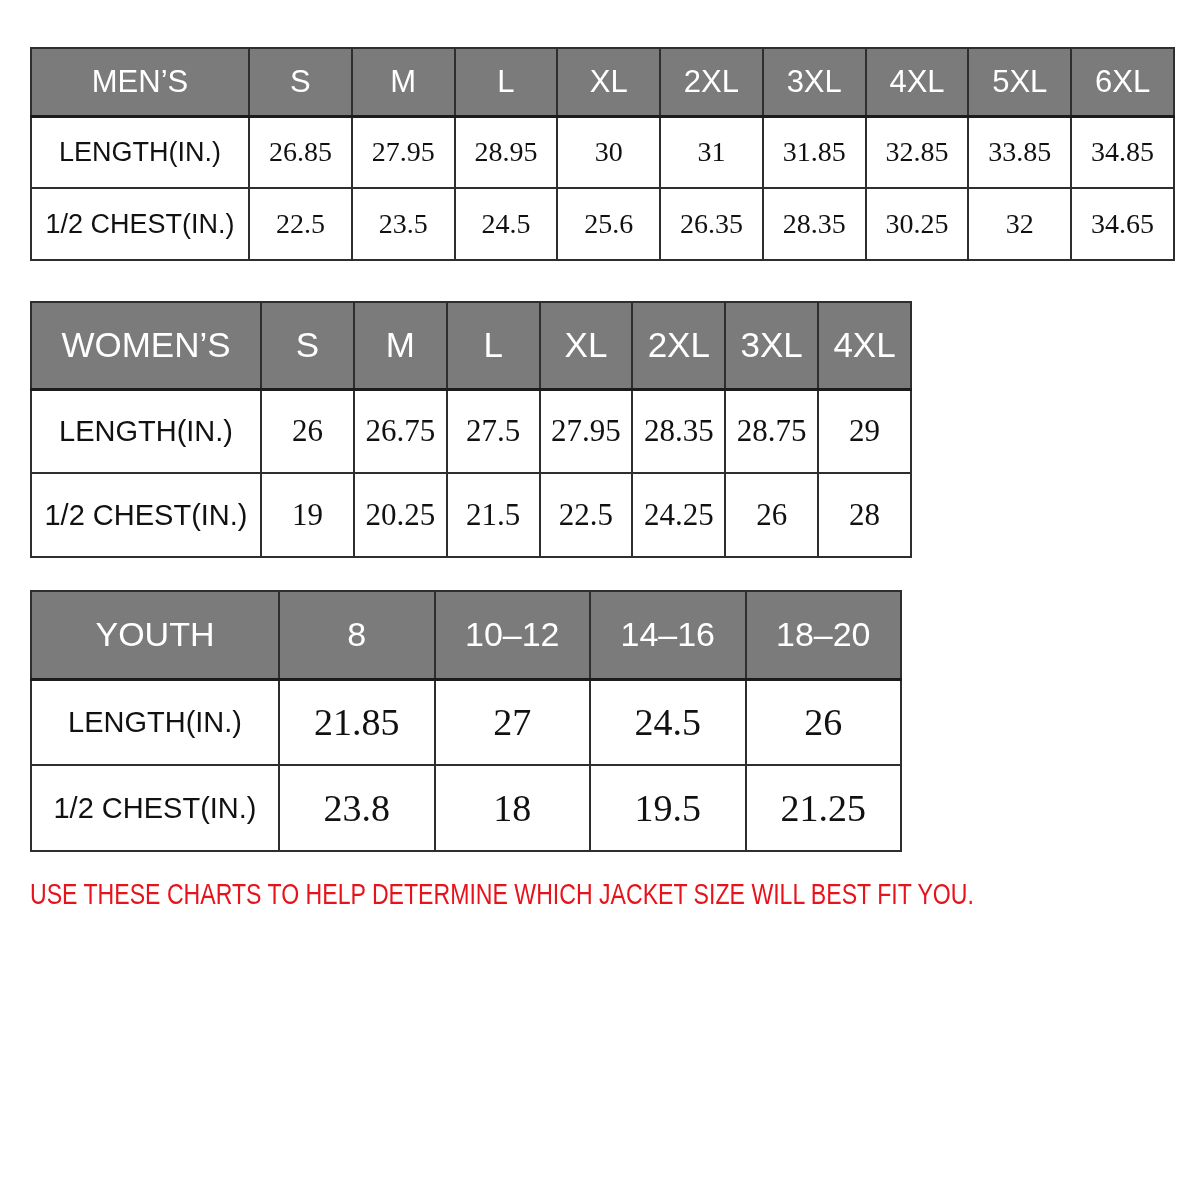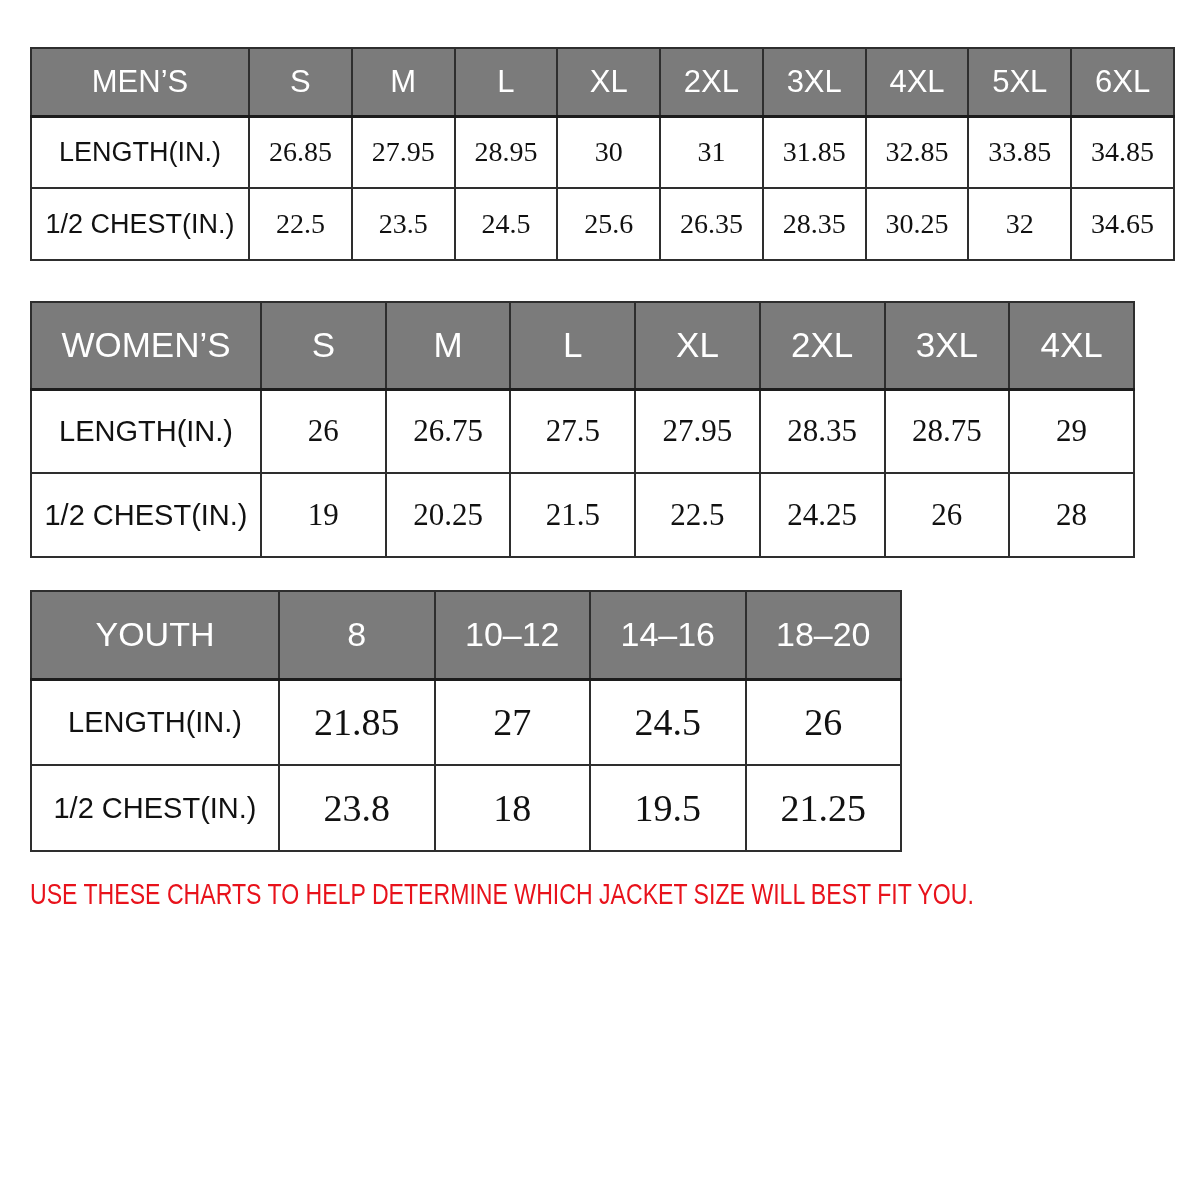--- a/index.html
+++ b/index.html
@@ -61,21 +61,21 @@
 
   
   .men { width: 1145px; margin-top: 25px; }
   .men col.col-label { width: 218px; }
   .men thead th { height: 68px; font-size: 31px; }
   .men td { height: 72px; }
   .men td.num { font-size: 28px; }
   .men td.label-cell { font-size: 27px; }
 
   
-  .women { width: 1105px; margin-top: 40px; }
+  .women { width: 882px; margin-top: 40px; }
   .women col.col-label { width: 230px; }
   .women thead th { height: 87px; font-size: 35px; }
   .women td { height: 84px; }
   .women td.num { font-size: 31px; }
   .women td.label-cell { font-size: 29px; }
 
   
   .youth { width: 872px; margin-top: 32px; }
   .youth col.col-label { width: 248px; }
   .youth thead th { height: 88px; font-size: 34px; }

